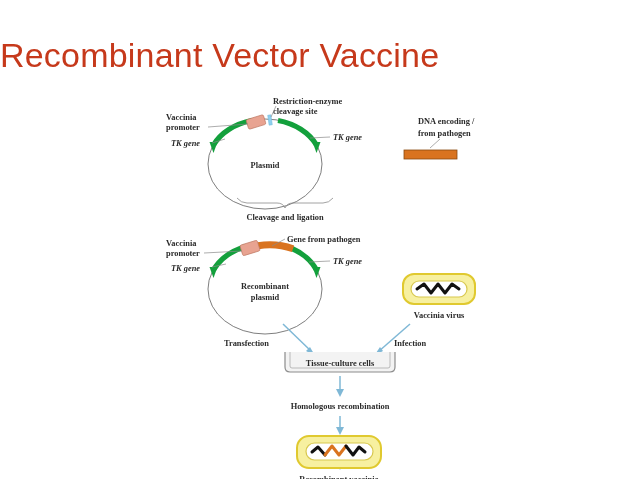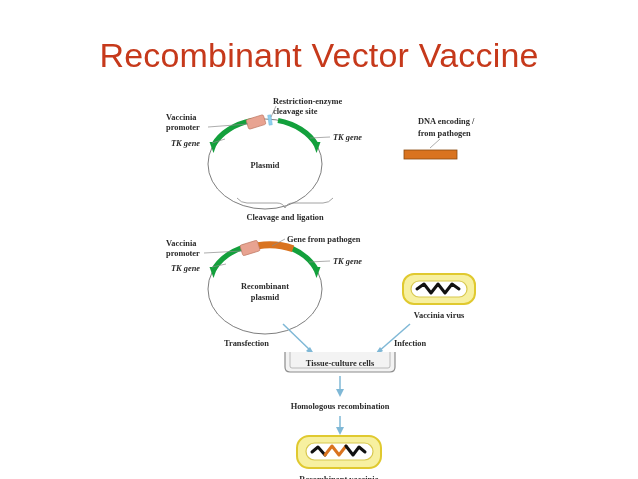--- a/index.html
+++ b/index.html
@@ -14,21 +14,20 @@
     overflow: hidden;
     font-family: "Liberation Serif", "DejaVu Serif", serif;
   }
 
   
   #slide-title {
     position: absolute;
     left: 0;
     top: 36px;
     width: 638px;
-    text-align: center;
     font-family: "Liberation Sans", "DejaVu Sans", sans-serif;
     font-size: 34px;
     font-weight: 400;
     color: #c6391b;
     letter-spacing: 0.2px;
     white-space: nowrap;
   }
 
   
   #diagram-figure {

